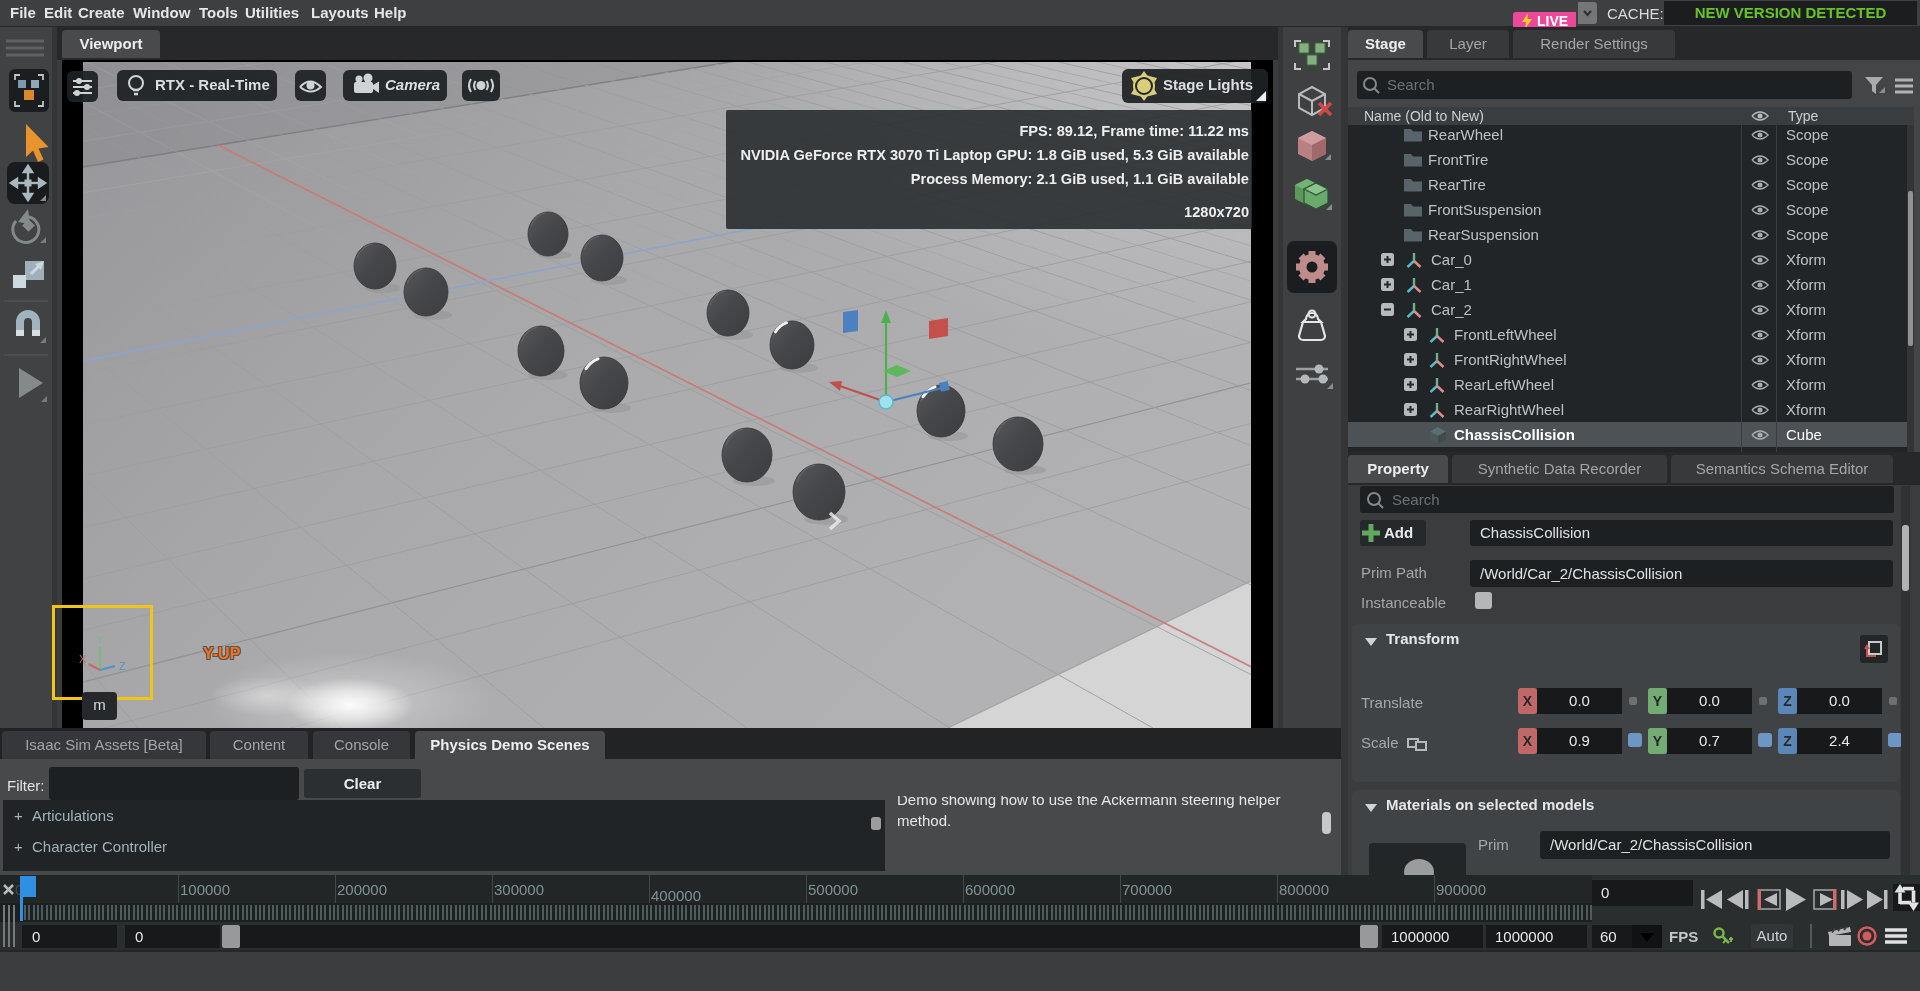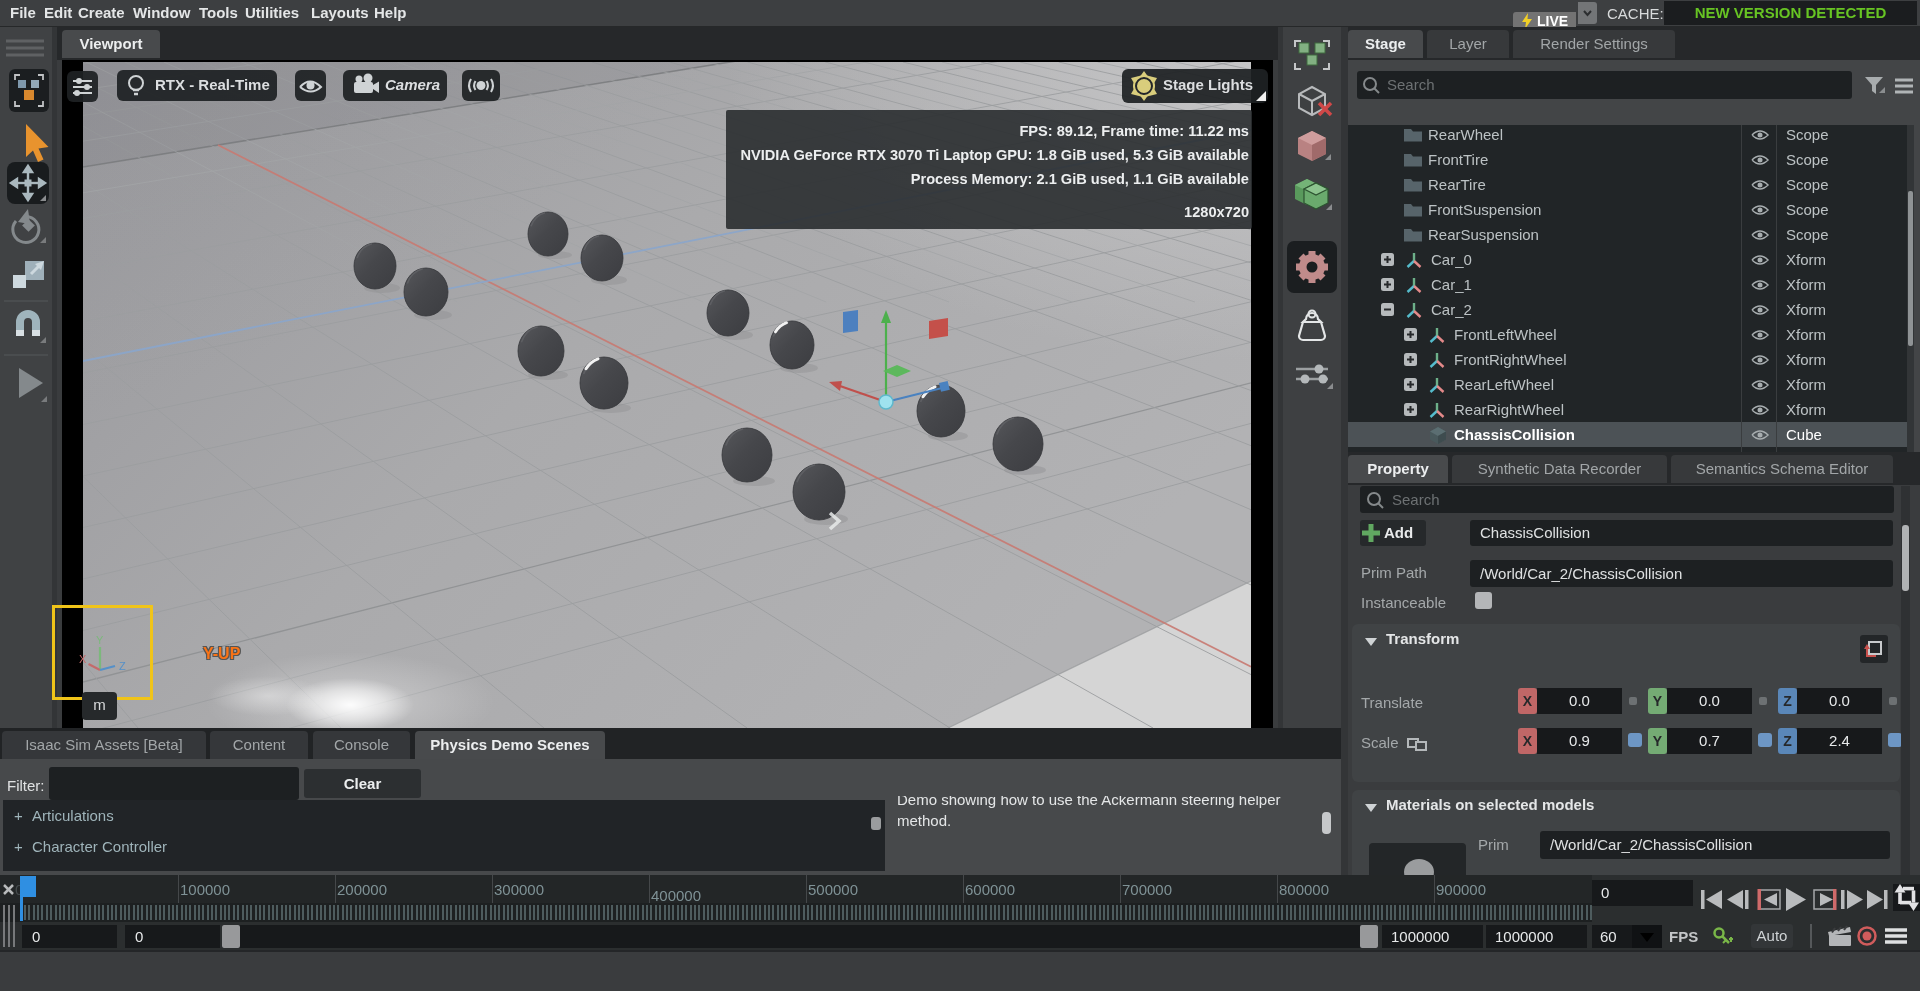--- a/index.html
+++ b/index.html
@@ -37,21 +37,21 @@
 
 <div id="menubar">
   <div class="mi" style="left:10px">File</div>
   <div class="mi" style="left:44px">Edit</div>
   <div class="mi" style="left:78px">Create</div>
   <div class="mi" style="left:133px">Window</div>
   <div class="mi" style="left:199px">Tools</div>
   <div class="mi" style="left:245px">Utilities</div>
   <div class="mi" style="left:311px">Layouts</div>
   <div class="mi" style="left:374px">Help</div>
-  <div style="position:absolute; left:1513px; top:12px; width:63px; height:22px; background:#737373; border-radius:3px 0 0 3px; text-align:center;">
+  <div style="position:absolute; left:1513px; top:12px; width:63px; height:22px; background:#ec4899; border-radius:3px 0 0 3px; text-align:center;">
     <svg width="12" height="16" viewBox="0 0 12 16" style="vertical-align:-3px">
           <polygon points="7,0 1,9 5,9 4,16 11,6 6.5,6" fill="#f2d026"></polygon>
         </svg>
     <span style="font-size:14px;color:#fff;">LIVE</span>
   </div>
   <div style="position:absolute; left:1578px; top:2px; width:19px; height:22px; background:#737577; border-radius:0 3px 3px 0;">
     <svg width="19" height="22">
           <polyline points="6,9 9.5,13 13,9" fill="none" stroke="#2c2e30" stroke-width="2"></polyline>
         </svg>
   </div>
@@ -467,20 +467,28 @@
         <polygon points="17,20 23,20 23,14" fill="#a8acae" opacity="0.7"></polygon>
       </svg>
   <svg style="position:absolute; left:545px; top:48px;" width="22" height="22">
         <g stroke="#b0b4b6" stroke-width="3">
           <line x1="2" y1="5" x2="20" y2="5"></line>
           <line x1="2" y1="11" x2="20" y2="11"></line>
           <line x1="2" y1="17" x2="20" y2="17"></line>
         </g>
       </svg>
 
+  <div style="position:absolute; left:0; top:80px; width:566px; height:18px; background:#3a3d3f; color:#ccd0d2; font-size:14px;">
+    <span style="position:absolute; left:16px; top:1px;">Name (Old to New)</span>
+    <svg style="position:absolute; left:402px; top:2px;" width="20" height="14">
+          <path d="M2 7 q8 -8 16 0 q-8 8 -16 0" fill="none" stroke="#b8bcbe" stroke-width="1.5"></path>
+          <circle cx="10" cy="7" r="2.5" fill="#b8bcbe"></circle>
+        </svg>
+    <span style="position:absolute; left:440px; top:1px;">Type</span>
+  </div>
 
   <div style="position:absolute; left:0; top:98px; width:566px; height:327px; background:#212527; overflow:hidden;" id="tree">
         <div class="trow" style="top:-3px;">
           <span style="position:absolute;left:54px;top:3px;"><svg width="22" height="18">
               <path d="M2 4 h7 l2 2.5 h9 v10 h-18 z" fill="#57646a"></path>
             </svg></span>
           <span class="nm" style="left:80px;">RearWheel</span>
           <svg style="position:absolute;left:402px;top:6px;" width="20" height="14">
             <path d="M2 7 q8 -8 16 0 q-8 8 -16 0" fill="none" stroke="#a8aeb0" stroke-width="1.5"></path>
             <circle cx="10" cy="7" r="2.5" fill="#a8aeb0"></circle>

